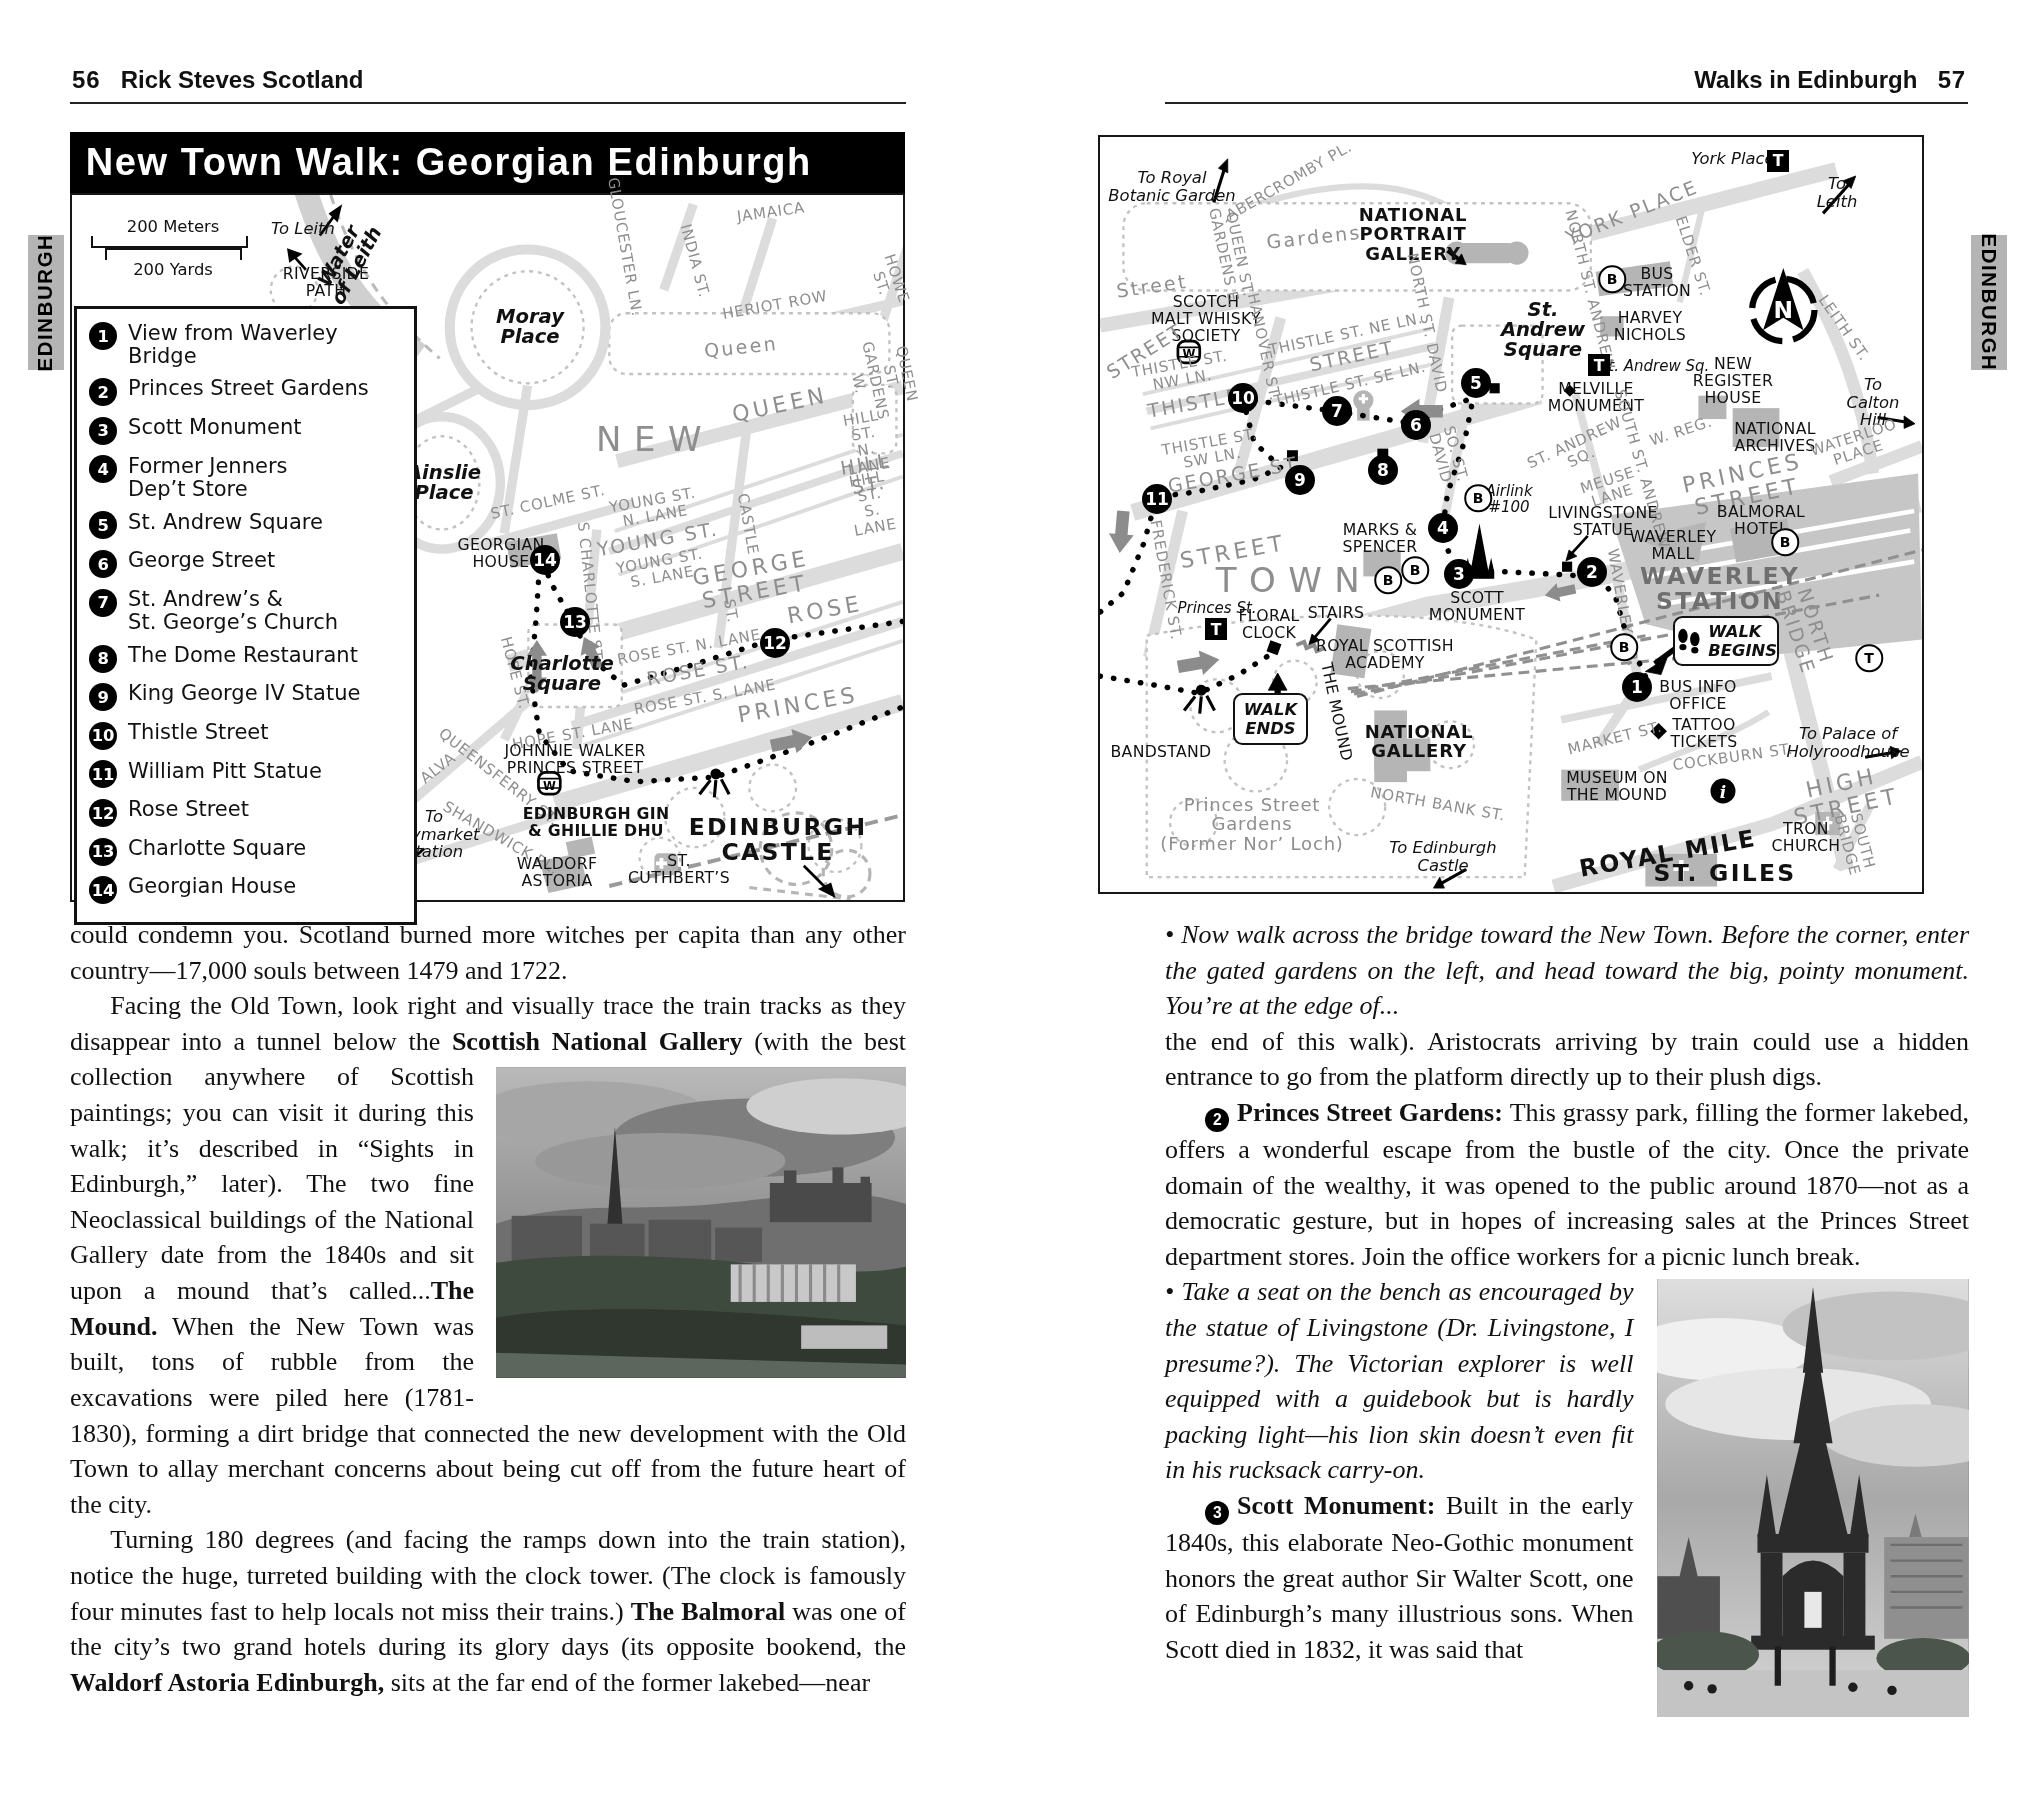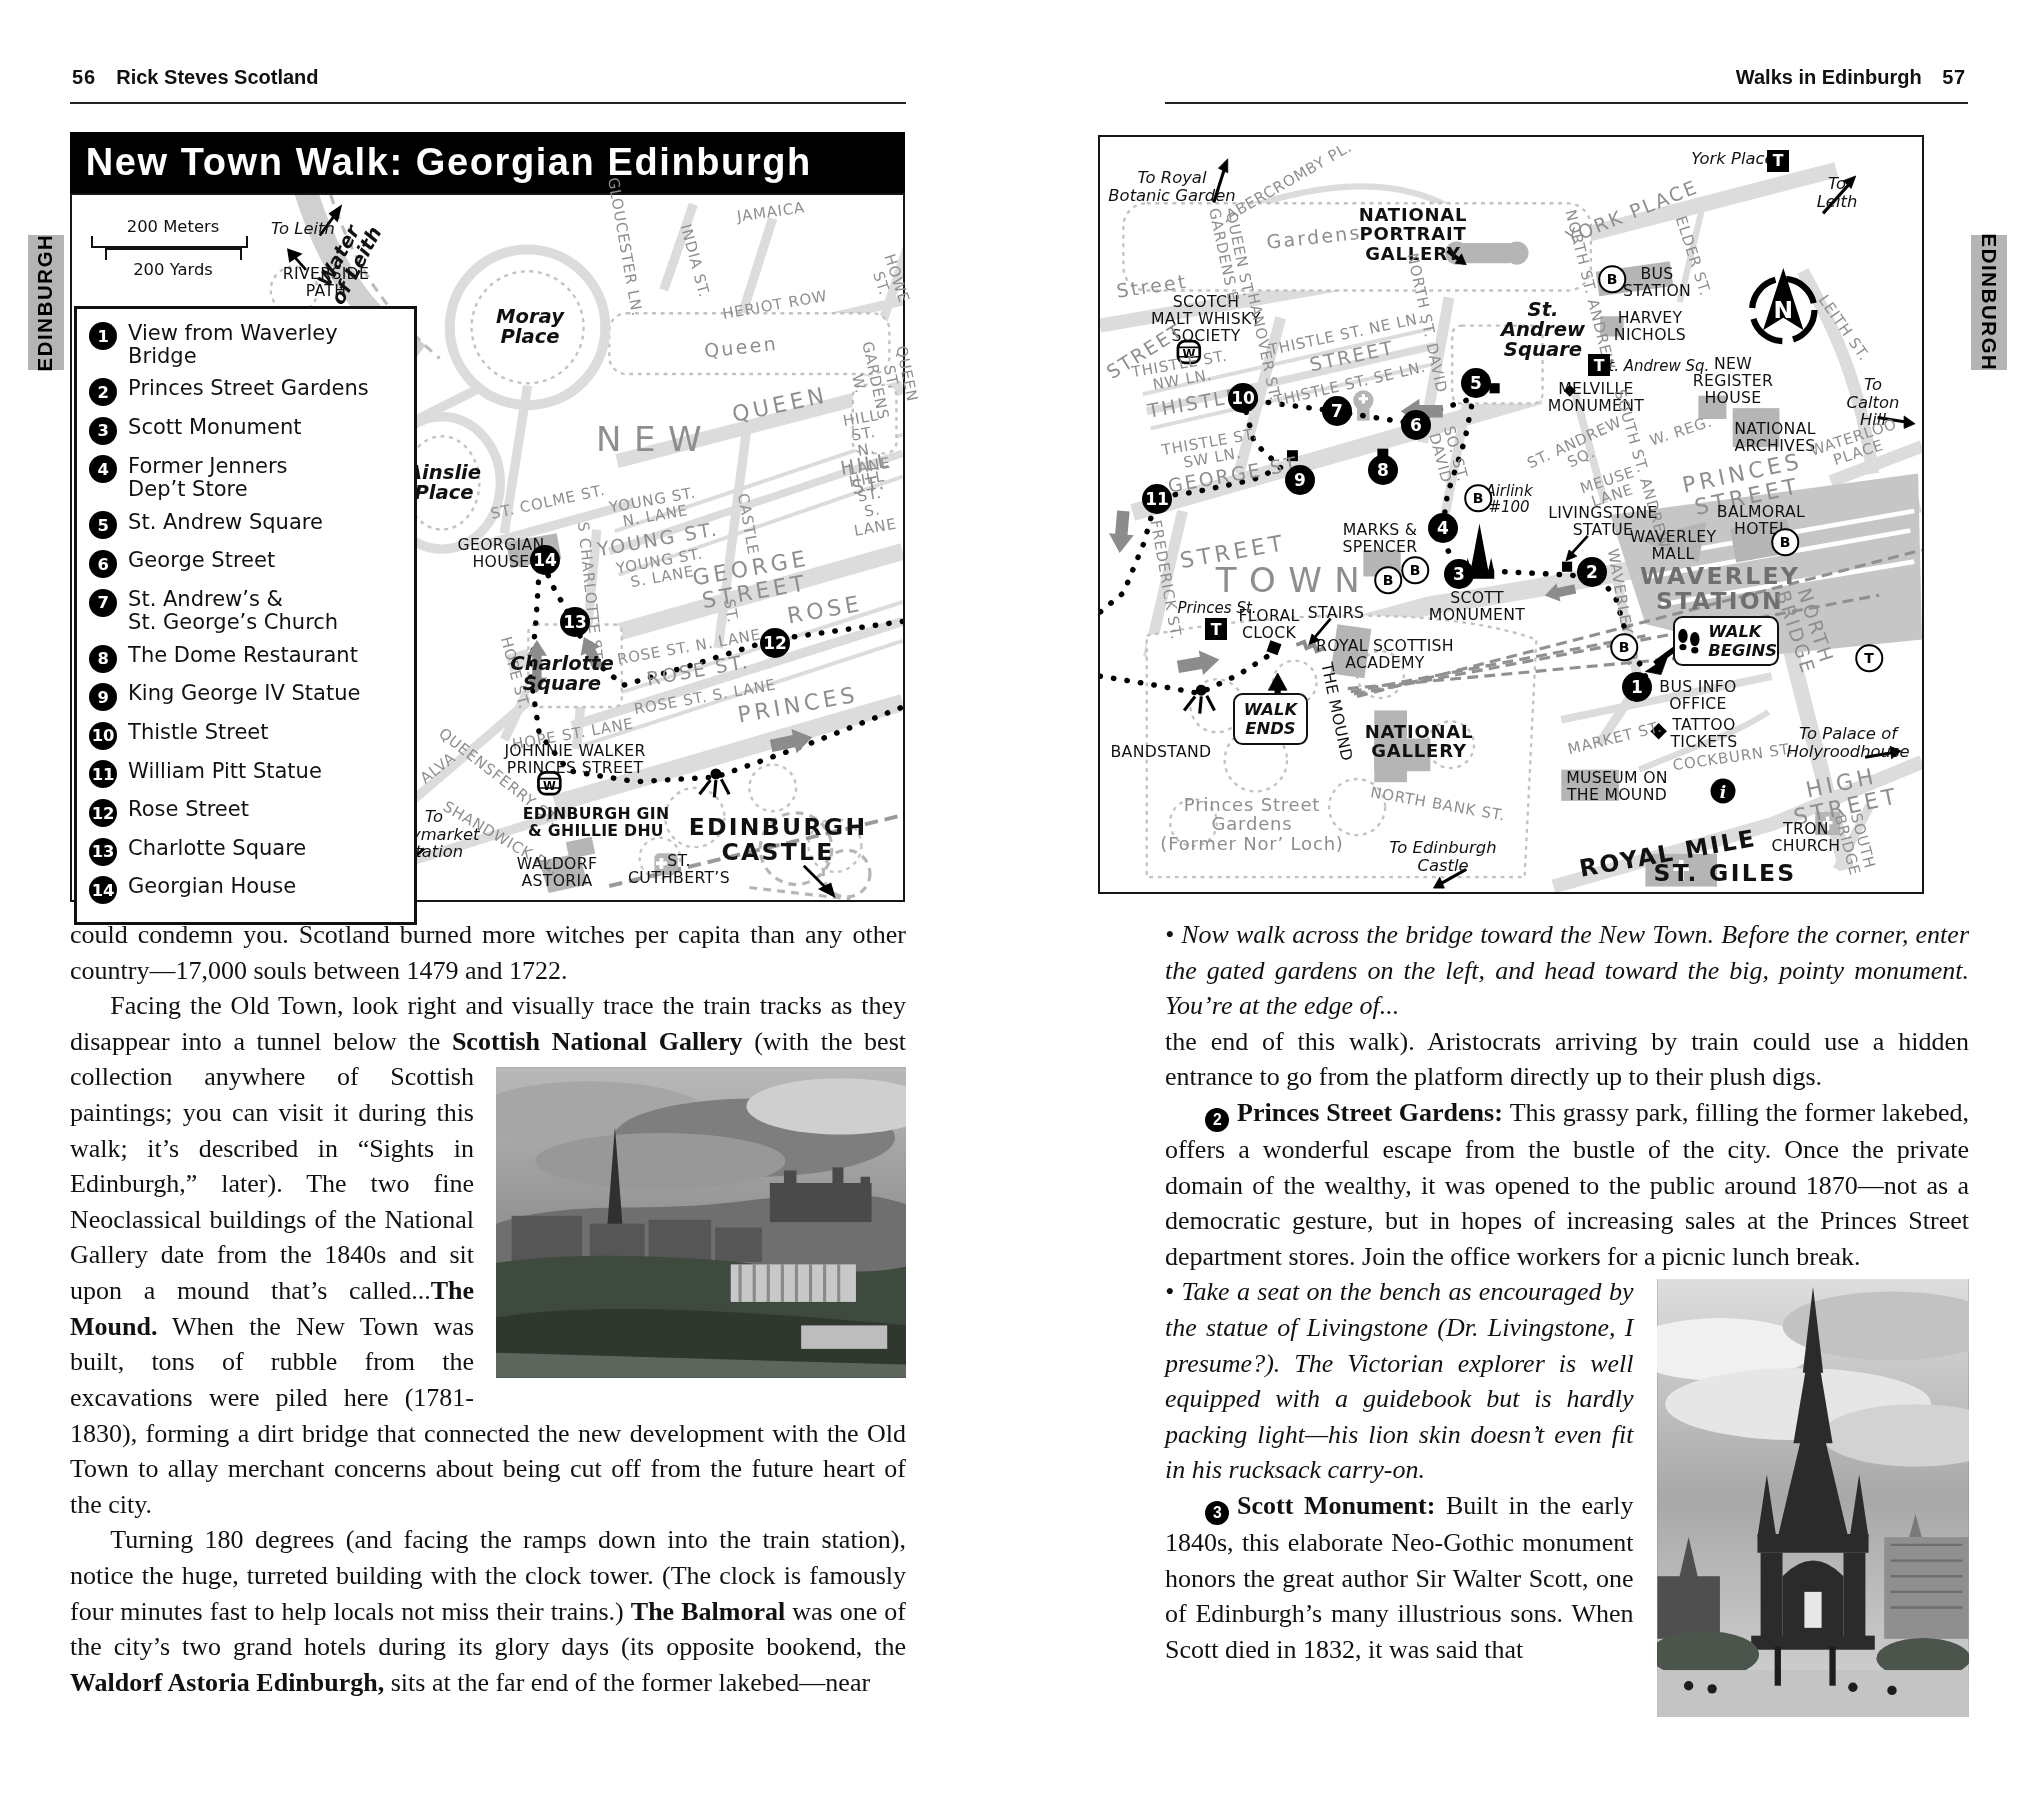--- a/index.html
+++ b/index.html
@@ -1,19 +1,19 @@
 <!DOCTYPE html>
 <html style="font-size:12.5px"><head>
 <meta charset="utf-8">
 <style>
   html,body{margin:0;padding:0;background:#fff;}
   .sheet{position:relative;width:2035px;height:1809px;background:#fff;overflow:hidden;
          font-family:"Liberation Serif",serif;color:#111;}
   
-  .hdr{position:absolute;top:66px;font-family:"Liberation Sans",sans-serif;font-size:20px;}
+  .hdr{position:absolute;top:66px;font-family:"Liberation Sans",sans-serif;font-size:24px;}
   .hdr-l{left:72px;}
   .hdr-r{right:69px;text-align:right;}
   .pn{font-weight:700;letter-spacing:0.8px;}
   .ht{font-weight:700;margin-left:20.4px;}
   .ht-r{font-weight:700;margin-right:20.4px;}
   .rule{position:absolute;height:2.3px;background:#222;top:102px;}
   .rule-l{left:70px;width:836px;}
   .rule-r{left:1165px;width:803px;}
   
   .side-tab{position:absolute;top:235px;width:36px;height:135px;background:#b4b4b4;

